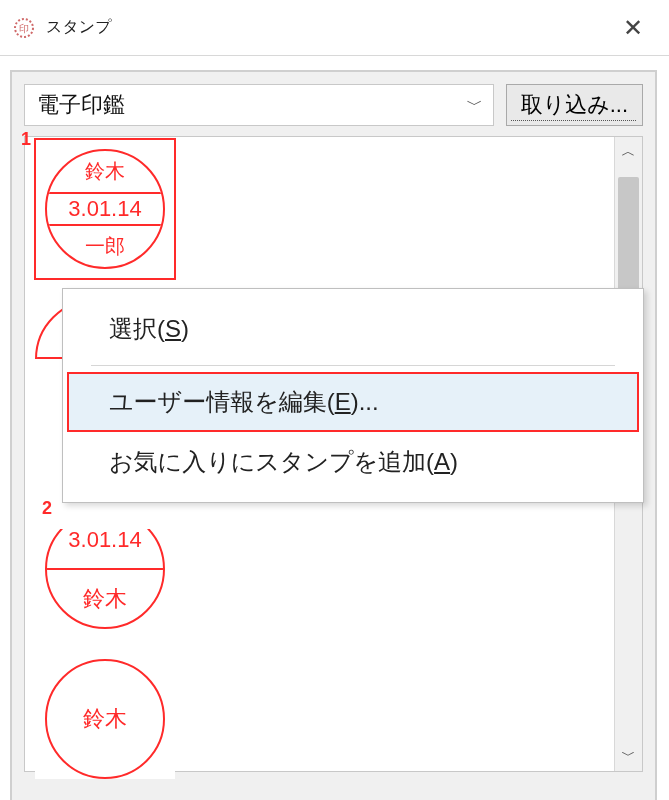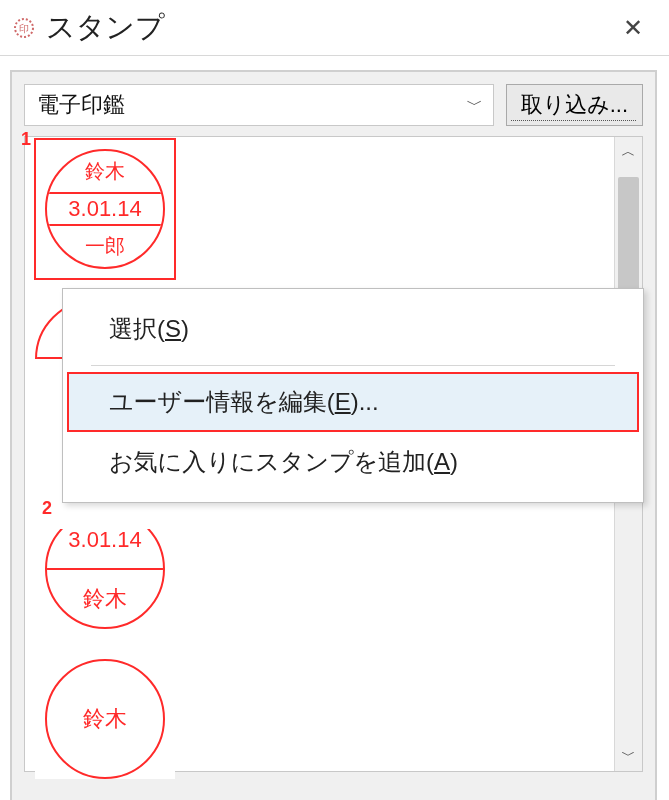--- a/index.html
+++ b/index.html
@@ -23,21 +23,21 @@
   .titlebar-left {
     display: flex;
     align-items: center;
     gap: 10px;
   }
   .app-icon {
     width: 24px; height: 24px;
     display: inline-flex; align-items: center; justify-content: center;
   }
   .title-text {
-    font-size: 29px;
+    font-size: 16px;
     color: #222;
   }
   .close-btn {
     font-size: 24px;
     color: #444;
     cursor: pointer;
     padding: 4px 8px;
   }
   .panel {
     position: absolute;

